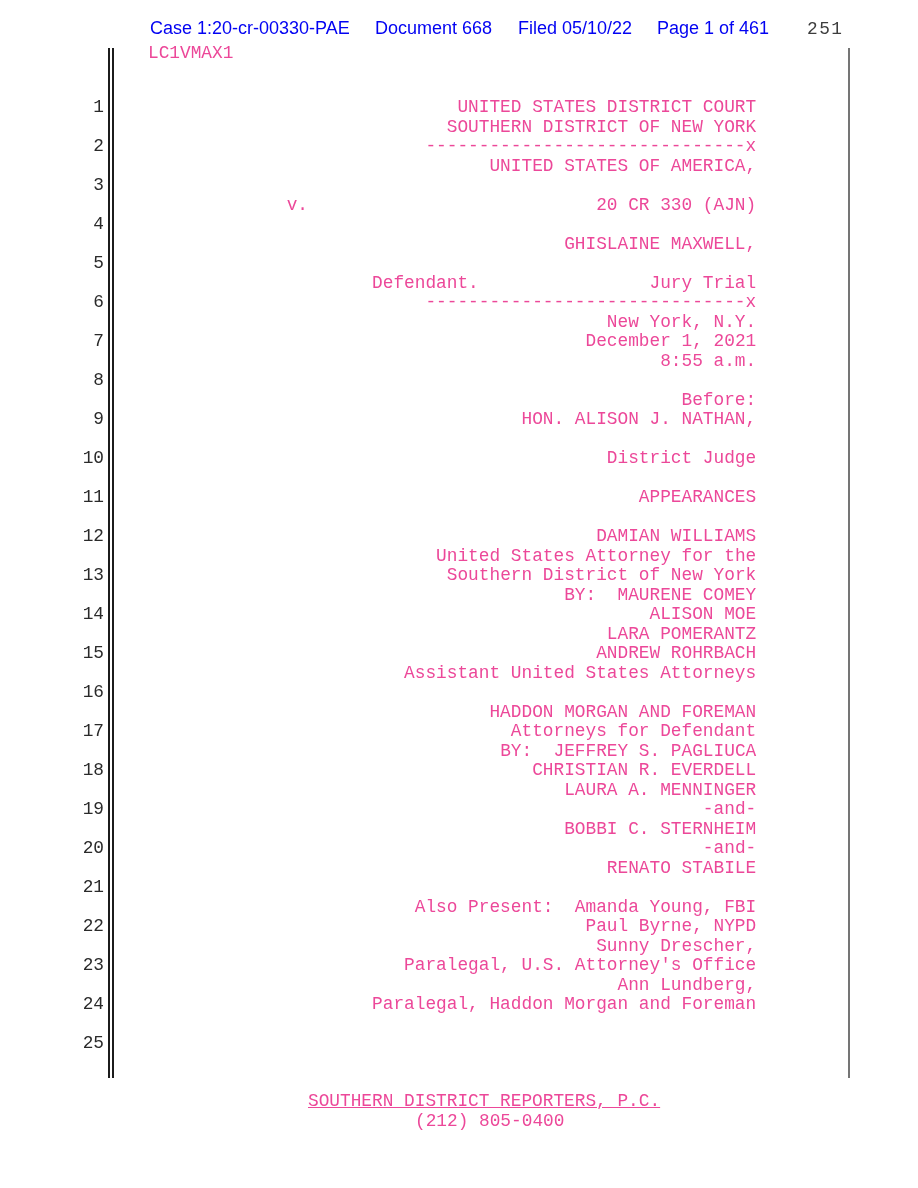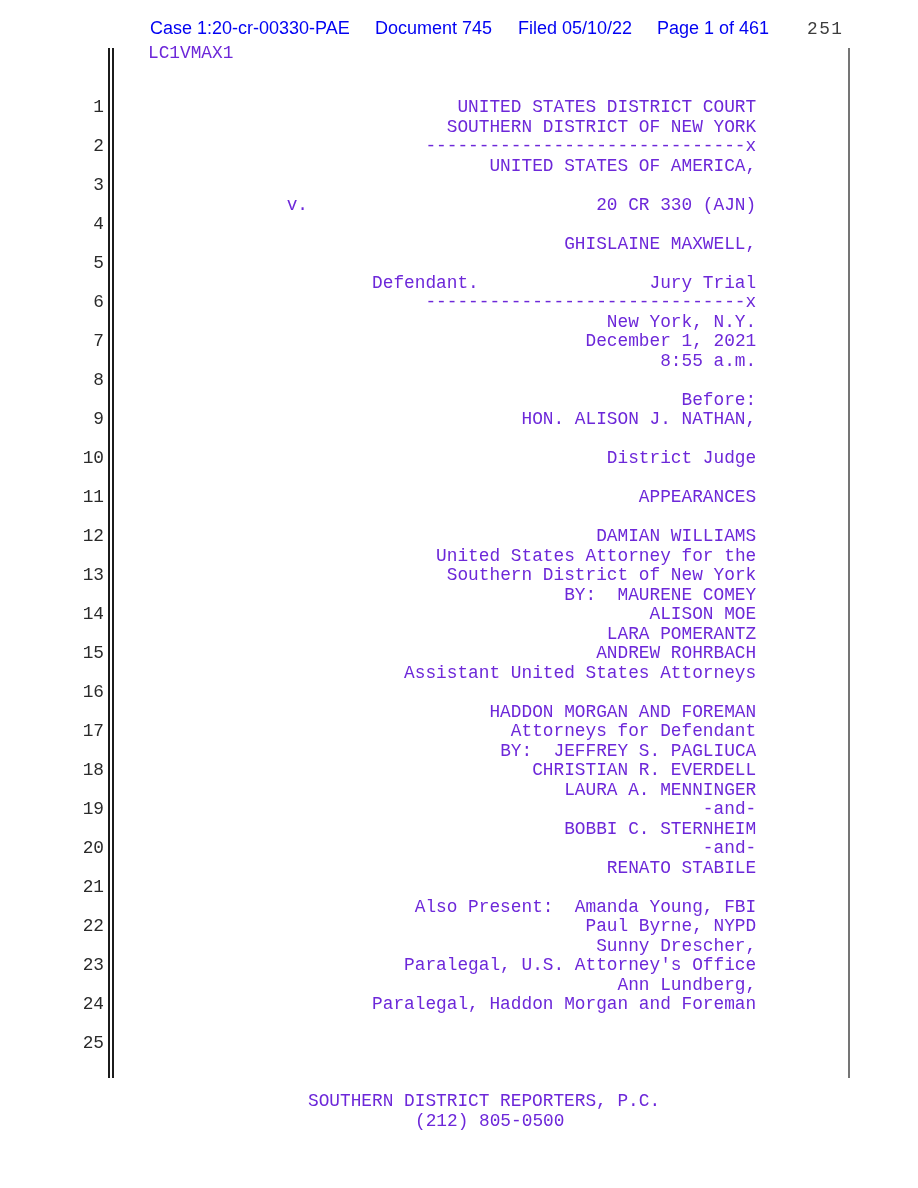--- a/index.html
+++ b/index.html
@@ -11,21 +11,21 @@
     position: relative;
     width: 918px;
     height: 1188px;
     background: #ffffff;
     overflow: hidden;
   }
   .mono {
     font-family: "Liberation Mono", "DejaVu Sans Mono", monospace;
     font-size: 17.8px;
     line-height: 19.5px;
-    color: #6d28d9;
+    color: #ec4899;
     white-space: pre;
     margin: 0;
   }
   .hdr {
     position: absolute;
     top: 18px;
     font-family: "Liberation Sans", sans-serif;
     font-size: 18px;
     color: #0202f2;
     white-space: nowrap;
@@ -72,34 +72,35 @@
   #left-rule-a { left: 108px; }
   #left-rule-b { left: 112px; }
   #right-rule {
     left: 848px;
     background: #757575;
   }
   #footer-name {
     position: absolute;
     left: 308px;
     top: 1092px;
+    text-decoration: underline;
   }
   #footer-phone {
     position: absolute;
     left: 415px;
     top: 1112px;
   }
 </style>
 </head>
 <body>
 
 <div id="page">
 
   <span id="hdr-case" class="hdr">Case 1:20-cr-00330-PAE</span>
-  <span id="hdr-doc" class="hdr">Document 745</span>
+  <span id="hdr-doc" class="hdr">Document 668</span>
   <span id="hdr-filed" class="hdr">Filed 05/10/22</span>
   <span id="hdr-page" class="hdr">Page 1 of 461</span>
   <span id="page-number">251</span>
 
   <div id="transcript-id" class="mono">LC1VMAX1</div>
 
   <div id="left-rule-a" class="vrule"></div>
   <div id="left-rule-b" class="vrule"></div>
   <div id="right-rule" class="vrule"></div>
 
@@ -197,15 +198,15 @@
 Also Present:  Amanda Young, FBI
                Paul Byrne, NYPD
                Sunny Drescher,
                 Paralegal, U.S. Attorney's Office
                Ann Lundberg,
                 Paralegal, Haddon Morgan and Foreman
 
 </pre>
 
   <div id="footer-name" class="mono">SOUTHERN DISTRICT REPORTERS, P.C.</div>
-  <div id="footer-phone" class="mono">(212) 805-0500</div>
+  <div id="footer-phone" class="mono">(212) 805-0400</div>
 
 </div>
 
 </body></html>

